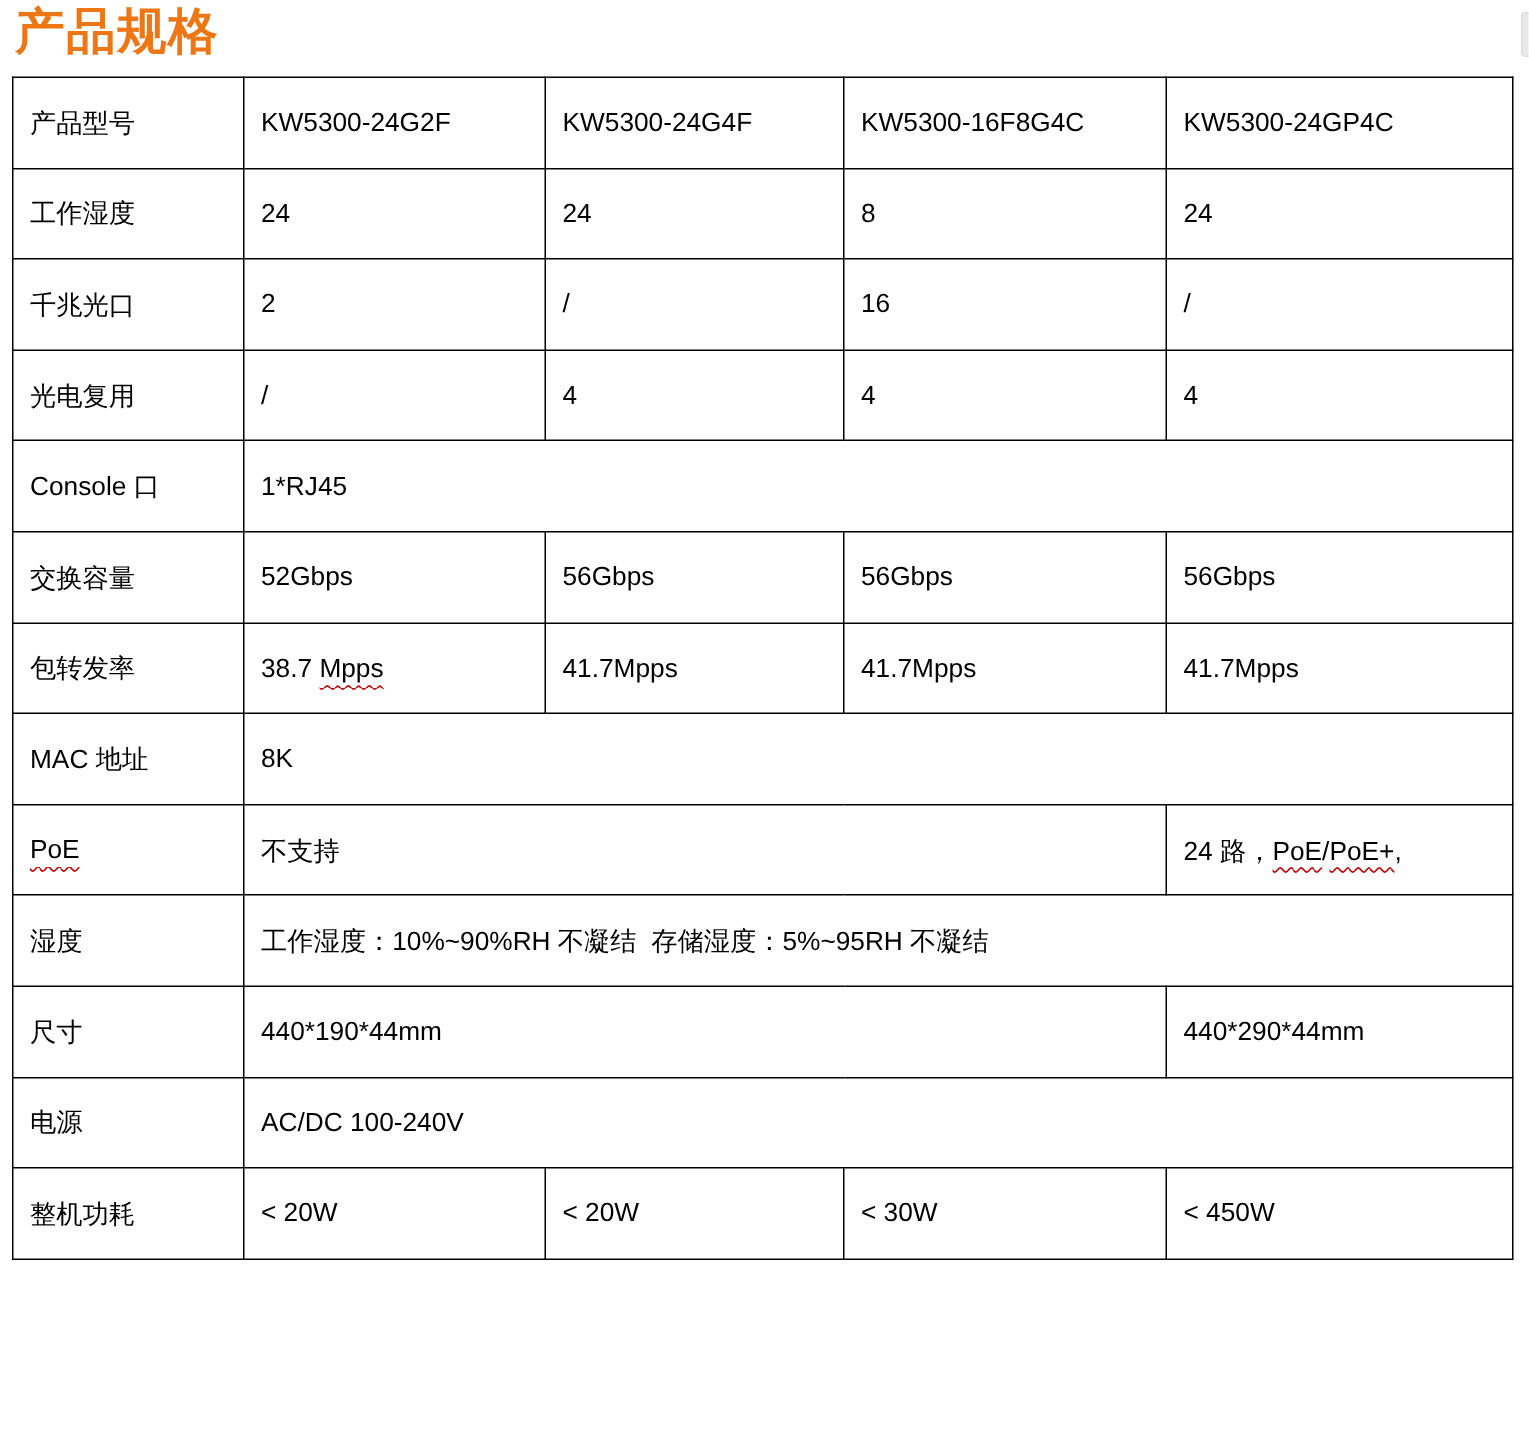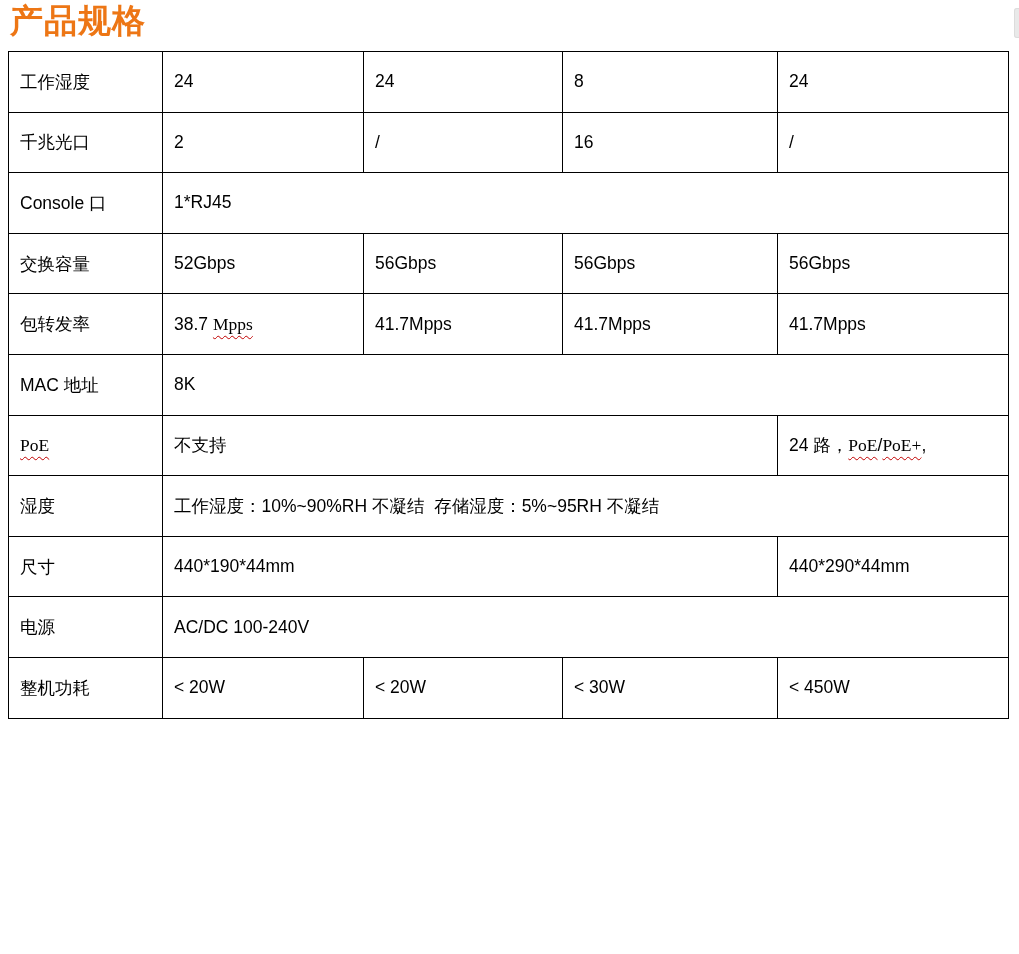--- a/index.html
+++ b/index.html
@@ -36,52 +36,65 @@
     text-align:left;
     white-space:pre-wrap;
     overflow:hidden;
   }
   .spell {
     text-decoration-line:underline;
     text-decoration-style:wavy;
     text-decoration-color:var(--color-squiggle, #C00000);
     text-decoration-thickness:1px;
     text-underline-offset:5px;
-    font-family:Liberation Serif, serif;
   }
 </style>
 </head>
 <body>
 
 <div class="title">产品规格</div>
 
 <div class="scrollbar-fragment"></div>
 
 <table class="spec-table">
   <colgroup>
     <col style="width:154px">
       <col style="width:201px">
       <col style="width:199px">
       <col style="width:215px">
       <col style="width:231px">
   </colgroup>
   <tbody>
     <tr>
+      <td>产品型号</td>
+      <td>KW5300-24G2F</td>
+      <td>KW5300-24G4F</td>
+      <td>KW5300-16F8G4C</td>
+      <td>KW5300-24GP4C</td>
+    </tr>
+    <tr>
       <td>工作湿度</td>
       <td>24</td>
       <td>24</td>
       <td>8</td>
       <td>24</td>
     </tr>
     <tr>
       <td>千兆光口</td>
       <td>2</td>
       <td>/</td>
       <td>16</td>
       <td>/</td>
+    </tr>
+    <tr>
+      <td>光电复用</td>
+      <td>/</td>
+      <td>4</td>
+      <td>4</td>
+      <td>4</td>
     </tr>
     <tr>
       <td>Console 口</td>
       <td colspan="4">1*RJ45</td>
     </tr>
     <tr>
       <td>交换容量</td>
       <td>52Gbps</td>
       <td>56Gbps</td>
       <td>56Gbps</td>

